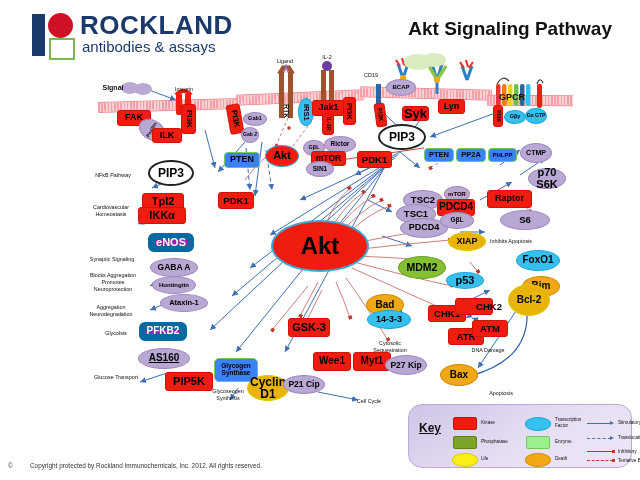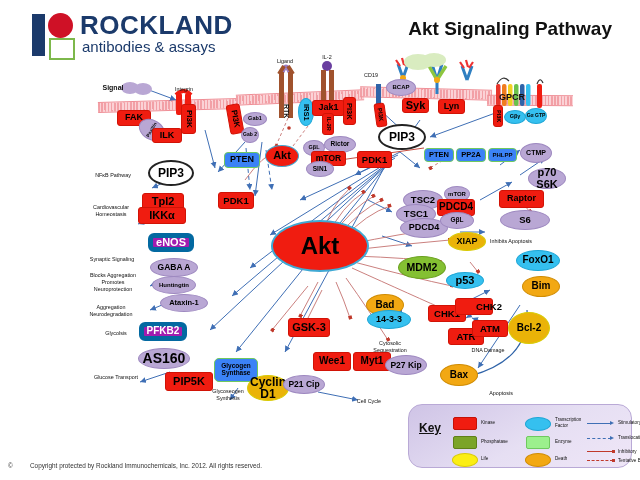--- a/index.html
+++ b/index.html
@@ -18,21 +18,21 @@
   #title{position:absolute;right:28px;top:18px;font-size:19px;font-weight:bold;color:#111;}
 
   
   .node{position:absolute;display:flex;align-items:center;justify-content:center;
         text-align:center;font-weight:bold;color:#000;line-height:1.02;
         box-sizing:border-box;z-index:6;}
   .kinase{background:#f01c10;border:1px solid #d11306;border-radius:3px;}
   .oval{border-radius:50%;}
   .tf{background:#35c0ef;border:1px solid #1ea6d6;}
   .enzyme{background:#3b82f6;border:1px solid #6fc95f;}
-  .phos{background:#a21caf;border:5px solid #0369a1;}
+  .phos{background:#a21caf;border:7px solid #0369a1;}
   .life{background:#eab308;border:1px solid #d9cb07;}
   .death{background:#f2a813;border:1px solid #d08c04;}
   .purple{background:#b9a7d4;border:1px solid #9e89c0;}
   .white{background:#fff;border:2px solid #222;}
   .mdm2{background:#84c032;border:1px solid #6aa01f;}
 
   
   .ann{position:absolute;font-size:5.4px;color:#111;line-height:1.25;text-align:center;z-index:5;}
 
   
@@ -261,21 +261,21 @@
   <div class="node kinase" style="left:228px;top:104px;width:14px;height:30px;font-size:8px;writing-mode:vertical-rl;transform:rotate(-10deg);">PI3K</div>
   <div class="node purple oval" style="left:243px;top:112px;width:24px;height:14px;font-size:5.5px;">Gab1</div>
   <div class="node purple oval" style="left:241px;top:127px;width:18px;height:16px;font-size:5px;">Gab 2</div>
   <div class="node" style="left:280px;top:98px;width:12px;height:26px;font-size:7px;writing-mode:vertical-rl;color:#111;">RTK</div>
   <div class="node tf oval" style="left:298px;top:98px;width:16px;height:28px;font-size:7.5px;writing-mode:vertical-rl;">IRS1</div>
   <div class="node kinase" style="left:312px;top:100px;width:33px;height:16px;font-size:9px;">Jak1</div>
   <div class="node kinase" style="left:322px;top:113px;width:12px;height:22px;font-size:5.5px;writing-mode:vertical-rl;">IL-2R</div>
   <div class="node kinase" style="left:343px;top:97px;width:13px;height:28px;font-size:7.5px;writing-mode:vertical-rl;">PI3K</div>
   <div class="node kinase" style="left:375px;top:103px;width:11px;height:24px;font-size:6px;writing-mode:vertical-rl;transform:rotate(-8deg);">PI3K</div>
   <div class="node purple oval" style="left:386px;top:79px;width:30px;height:17px;font-size:6px;">BCAP</div>
-  <div class="node kinase" style="left:402px;top:98px;width:27px;height:15px;font-size:11px;">Syk</div>
+  <div class="node kinase" style="left:402px;top:106px;width:27px;height:15px;font-size:13px;">Syk</div>
   <div class="node kinase" style="left:438px;top:99px;width:27px;height:15px;font-size:9px;">Lyn</div>
   <div class="node" style="left:493px;top:92px;width:38px;height:12px;font-size:9px;color:#111;">GPCR</div>
   <div class="node kinase" style="left:493px;top:105px;width:10px;height:22px;font-size:5.5px;writing-mode:vertical-rl;">PI3K</div>
   <div class="node tf oval" style="left:504px;top:110px;width:22px;height:14px;font-size:5.5px;">Gβγ</div>
   <div class="node tf oval" style="left:525px;top:108px;width:22px;height:16px;font-size:5px;">Gα GTP</div>
 
   <div class="node white oval" style="left:148px;top:160px;width:46px;height:26px;font-size:12px;">PIP3</div>
   <div class="node white oval" style="left:378px;top:124px;width:48px;height:26px;font-size:12px;">PIP3</div>
 
   <div class="node enzyme" style="left:224px;top:152px;width:36px;height:16px;font-size:9px;border-radius:4px;">PTEN</div>
@@ -295,51 +295,51 @@
   <div class="node kinase" style="left:357px;top:151px;width:35px;height:17px;font-size:9.5px;">PDK1</div>
   <div class="node kinase" style="left:218px;top:192px;width:36px;height:17px;font-size:9.5px;">PDK1</div>
 
   <div class="node kinase" style="left:142px;top:193px;width:42px;height:17px;font-size:11px;">Tpl2</div>
   <div class="node kinase" style="left:138px;top:207px;width:48px;height:17px;font-size:11px;">IKKα</div>
   <div class="node phos" style="left:148px;top:233px;width:46px;height:19px;font-size:11px;border-radius:6px;color:#fff;">eNOS</div>
   <div class="node purple oval" style="left:150px;top:258px;width:48px;height:19px;font-size:8.5px;">GABA A</div>
   <div class="node purple oval" style="left:152px;top:276px;width:44px;height:18px;font-size:6px;">Huntingtin</div>
   <div class="node purple oval" style="left:160px;top:294px;width:48px;height:18px;font-size:7.5px;">Ataxin-1</div>
   <div class="node phos" style="left:139px;top:322px;width:48px;height:19px;font-size:10px;border-radius:6px;color:#fff;">PFKB2</div>
-  <div class="node purple oval" style="left:138px;top:348px;width:52px;height:21px;font-size:14px;">AS160</div>
+  <div class="node purple oval" style="left:138px;top:348px;width:52px;height:21px;font-size:10px;text-decoration:underline;">AS160</div>
   <div class="node kinase" style="left:165px;top:372px;width:48px;height:19px;font-size:11px;">PIP5K</div>
   <div class="node enzyme" style="left:214px;top:358px;width:44px;height:24px;font-size:6.5px;border-radius:5px;">Glycogen Synthase</div>
   <div class="node life oval" style="left:247px;top:375px;width:42px;height:26px;font-size:12px;">Cyclin D1</div>
   <div class="node purple oval" style="left:283px;top:375px;width:42px;height:19px;font-size:8.5px;">P21 Cip</div>
 
   <div class="node kinase" style="left:288px;top:318px;width:42px;height:19px;font-size:11px;">GSK-3</div>
   <div class="node kinase" style="left:313px;top:352px;width:38px;height:19px;font-size:10px;">Wee1</div>
   <div class="node kinase" style="left:353px;top:352px;width:38px;height:19px;font-size:10px;">Myt1</div>
   <div class="node purple oval" style="left:385px;top:355px;width:42px;height:20px;font-size:8.5px;">P27 Kip</div>
   <div class="node death oval" style="left:366px;top:294px;width:38px;height:22px;font-size:10px;">Bad</div>
   <div class="node tf oval" style="left:367px;top:310px;width:44px;height:19px;font-size:9px;">14-3-3</div>
 
   <div class="node purple oval" style="left:403px;top:190px;width:40px;height:20px;font-size:9.5px;">TSC2</div>
   <div class="node purple oval" style="left:396px;top:204px;width:40px;height:20px;font-size:9.5px;">TSC1</div>
   <div class="node purple oval" style="left:400px;top:218px;width:48px;height:20px;font-size:9px;">PDCD4</div>
 
   <div class="node purple oval" style="left:444px;top:186px;width:26px;height:16px;font-size:6px;">mTOR</div>
   <div class="node kinase" style="left:437px;top:199px;width:38px;height:17px;font-size:10px;">PDCD4</div>
   <div class="node purple oval" style="left:440px;top:212px;width:34px;height:17px;font-size:6.5px;">GβL</div>
 
-  <div class="node kinase" style="left:487px;top:190px;width:45px;height:18px;font-size:9px;margin-left:12px;">Raptor</div>
+  <div class="node kinase" style="left:487px;top:190px;width:45px;height:18px;font-size:9px;">Raptor</div>
   <div class="node purple oval" style="left:528px;top:168px;width:38px;height:21px;font-size:11px;">p70 S6K</div>
   <div class="node purple oval" style="left:500px;top:210px;width:50px;height:20px;font-size:9.5px;">S6</div>
 
   <div class="node life oval" style="left:448px;top:232px;width:38px;height:19px;font-size:9px;">XIAP</div>
   <div class="node mdm2 oval" style="left:398px;top:256px;width:48px;height:23px;font-size:10.5px;">MDM2</div>
   <div class="node tf oval" style="left:446px;top:272px;width:38px;height:17px;font-size:11px;">p53</div>
   <div class="node tf oval" style="left:516px;top:250px;width:44px;height:21px;font-size:10px;">FoxO1</div>
   <div class="node death oval" style="left:522px;top:276px;width:38px;height:21px;font-size:10px;">Bim</div>
-  <div class="node life oval" style="left:508px;top:312px;width:42px;height:32px;font-size:10px;">Bcl-2</div>
+  <div class="node life oval" style="left:508px;top:284px;width:42px;height:32px;font-size:10px;">Bcl-2</div>
 
   <div class="node kinase" style="left:428px;top:305px;width:38px;height:17px;font-size:9.5px;">CHK1</div>
   <div class="node kinase" style="left:455px;top:298px;width:38px;height:17px;font-size:9.5px;padding-left:30px;">CHK2</div>
   <div class="node kinase" style="left:448px;top:328px;width:36px;height:17px;font-size:9.5px;">ATR</div>
   <div class="node kinase" style="left:472px;top:320px;width:36px;height:17px;font-size:9.5px;">ATM</div>
   <div class="node death oval" style="left:440px;top:364px;width:38px;height:22px;font-size:10px;">Bax</div>
 
   <div id="key">
     <div class="kw">Key</div>
     <div class="sw" style="left:44px;top:12px;background:#f01c10;border:1px solid #c41206;"></div>

